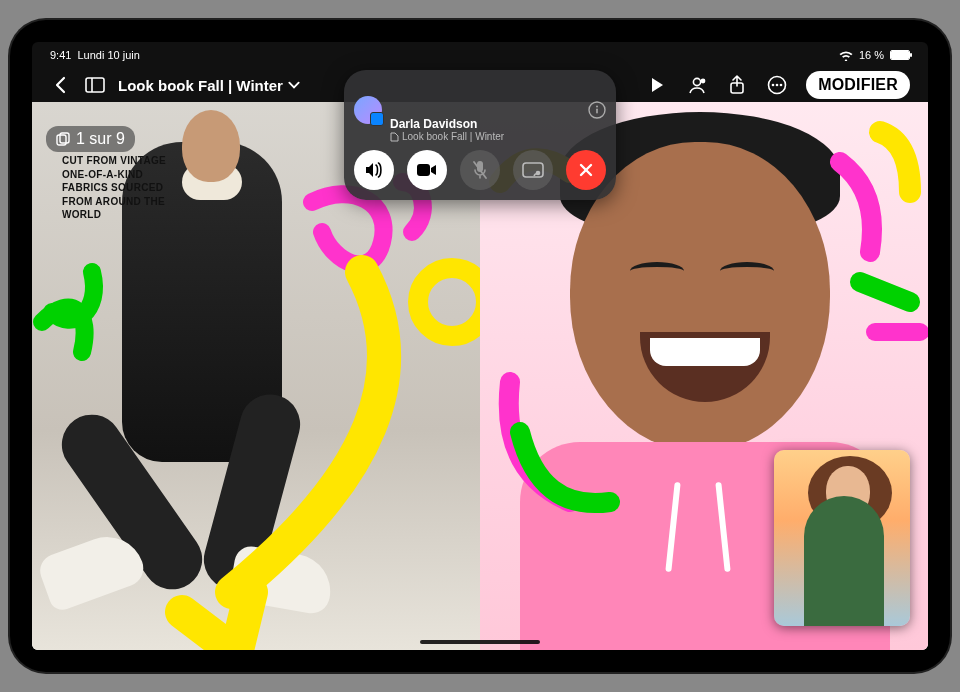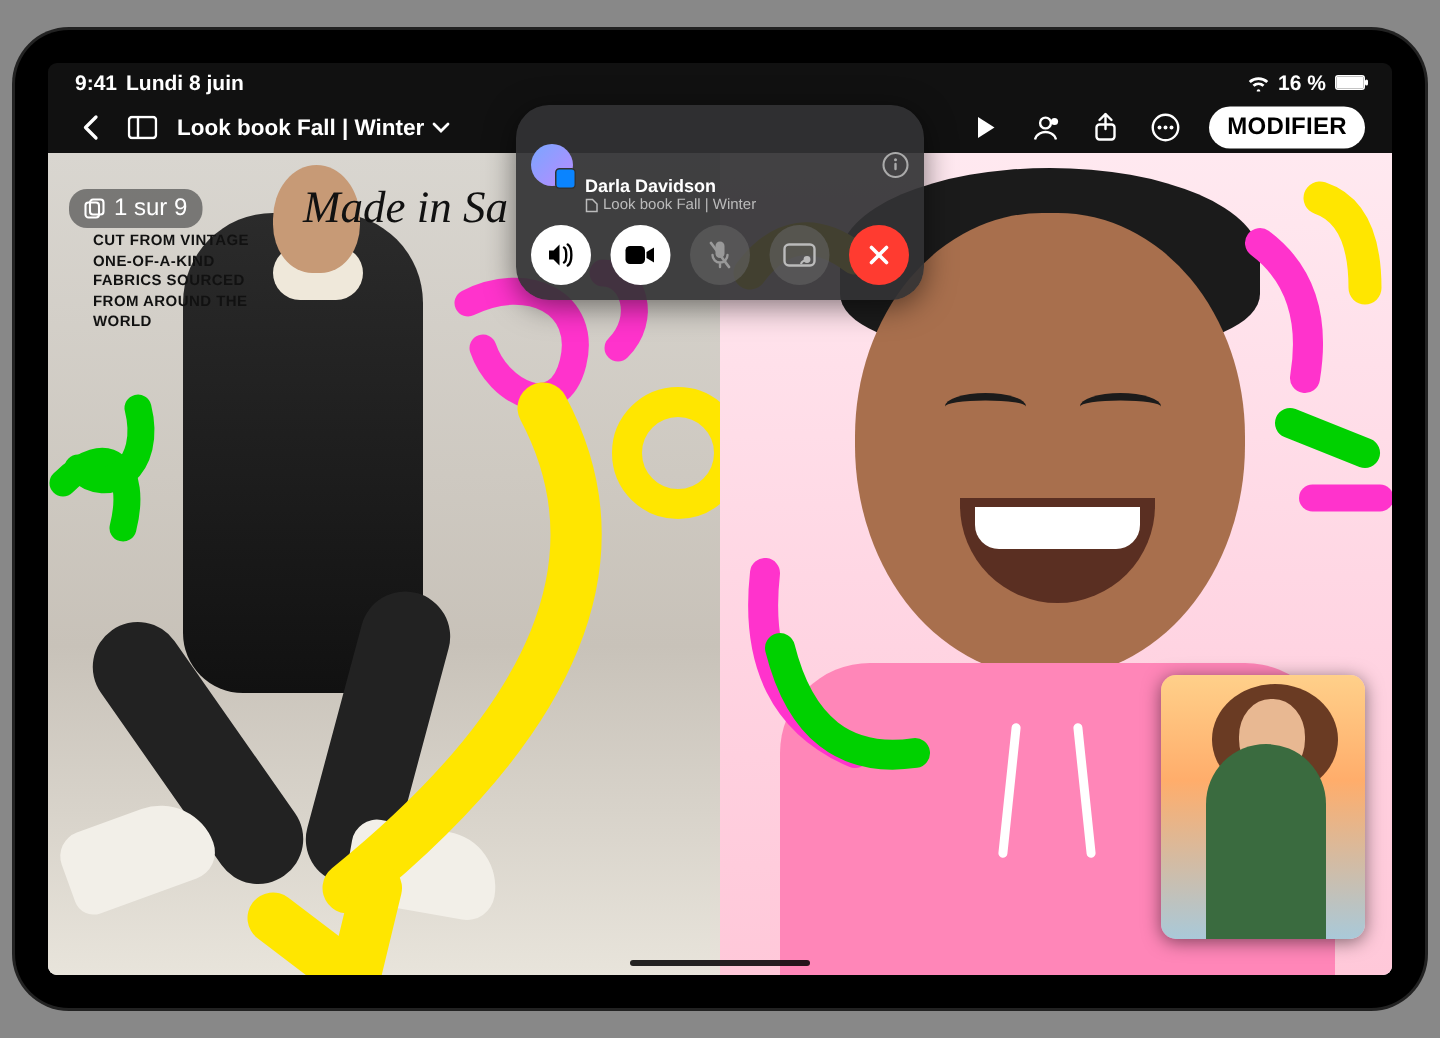--- a/index.html
+++ b/index.html
@@ -21,21 +21,21 @@
     border-radius: 6px;
     overflow: hidden;
   }
 
   
   .status-bar {
     position: absolute; top: 4px; left: 0; right: 0;
     height: 18px;
     display: flex; justify-content: space-between; align-items: center;
     padding: 0 18px;
-    color: #fff; font-size: 14px; font-weight: 700;
+    color: #fff; font-size: 11px; font-weight: 400;
     z-index: 50;
     text-align: right;
   }
   .status-left { display: flex; gap: 6px; align-items: center; }
   .status-right { display: flex; gap: 6px; align-items: center; }
   .battery {
     width: 20px; height: 10px; border: 1px solid #fff; border-radius: 2px; position: relative;
   }
   .battery::after { content: ""; position: absolute; right: -3px; top: 2px; width: 2px; height: 4px; background: #fff; border-radius: 1px; }
   .battery-fill { background: #fff; width: 100%; height: 100%; border-radius: 1px; }
@@ -214,21 +214,21 @@
 </style>
 </head>
 <body>
 
 <div class="device">
   <div class="screen">
 
     <div class="status-bar">
       <div class="status-left">
         <span>9:41</span>
-        <span>Lundi 8 juin</span>
+        <span>Lundi 10 juin</span>
       </div>
       <div class="status-right">
         <svg width="14" height="11" viewBox="0 0 14 11">
             <path d="M7 9.5a1.2 1.2 0 100 2.4 1.2 1.2 0 000-2.4zM3 6.5a6 6 0 018 0l-1.3 1.3a4.2 4.2 0 00-5.4 0L3 6.5zM.5 4a9.7 9.7 0 0113 0L12.2 5.3a7.9 7.9 0 00-10.4 0L.5 4z" fill="#fff"></path>
           </svg>
         <span>16 %</span>
         <div class="battery">
             <div class="battery-fill"></div>
           </div>
       </div>
@@ -345,21 +345,20 @@
 
     <div class="canvas">
       <div class="panel panel-left">
         <div class="model-torso"></div>
         <div class="turtleneck"></div>
         <div class="model-head"></div>
         <div class="leg leg-l"></div>
         <div class="leg leg-r"></div>
         <div class="shoe shoe-l"></div>
         <div class="shoe shoe-r"></div>
-        <div class="headline">Made in Sa</div>
         <div class="side-text">CUT FROM VINTAGE ONE-OF-A-KIND FABRICS SOURCED FROM AROUND THE WORLD</div>
         <svg class="scribble" viewBox="0 0 448 548" preserveAspectRatio="none">
           <path d="M10 220c30-30 50-10 40 30" stroke="#00d100" stroke-width="18" fill="none" stroke-linecap="round"></path>
           <path d="M60 170c10 40-20 60-40 40" stroke="#00d100" stroke-width="18" fill="none" stroke-linecap="round"></path>
           <path d="M280 100c40-20 80 0 70 40s-50 20-60-10" stroke="#ff33cc" stroke-width="18" fill="none" stroke-linecap="round"></path>
           <path d="M370 80c20 0 30 30 10 50" stroke="#ff33cc" stroke-width="18" fill="none" stroke-linecap="round"></path>
           <path d="M330 170 q80 150 -130 320" stroke="#ffe600" stroke-width="34" fill="none" stroke-linecap="round"></path>
           <path d="M150 510 l50 38 M205 548 l14 -58" stroke="#ffe600" stroke-width="34" fill="none" stroke-linecap="round"></path>
           <circle cx="420" cy="200" r="34" stroke="#ffe600" stroke-width="20" fill="none"></circle>
         </svg>

